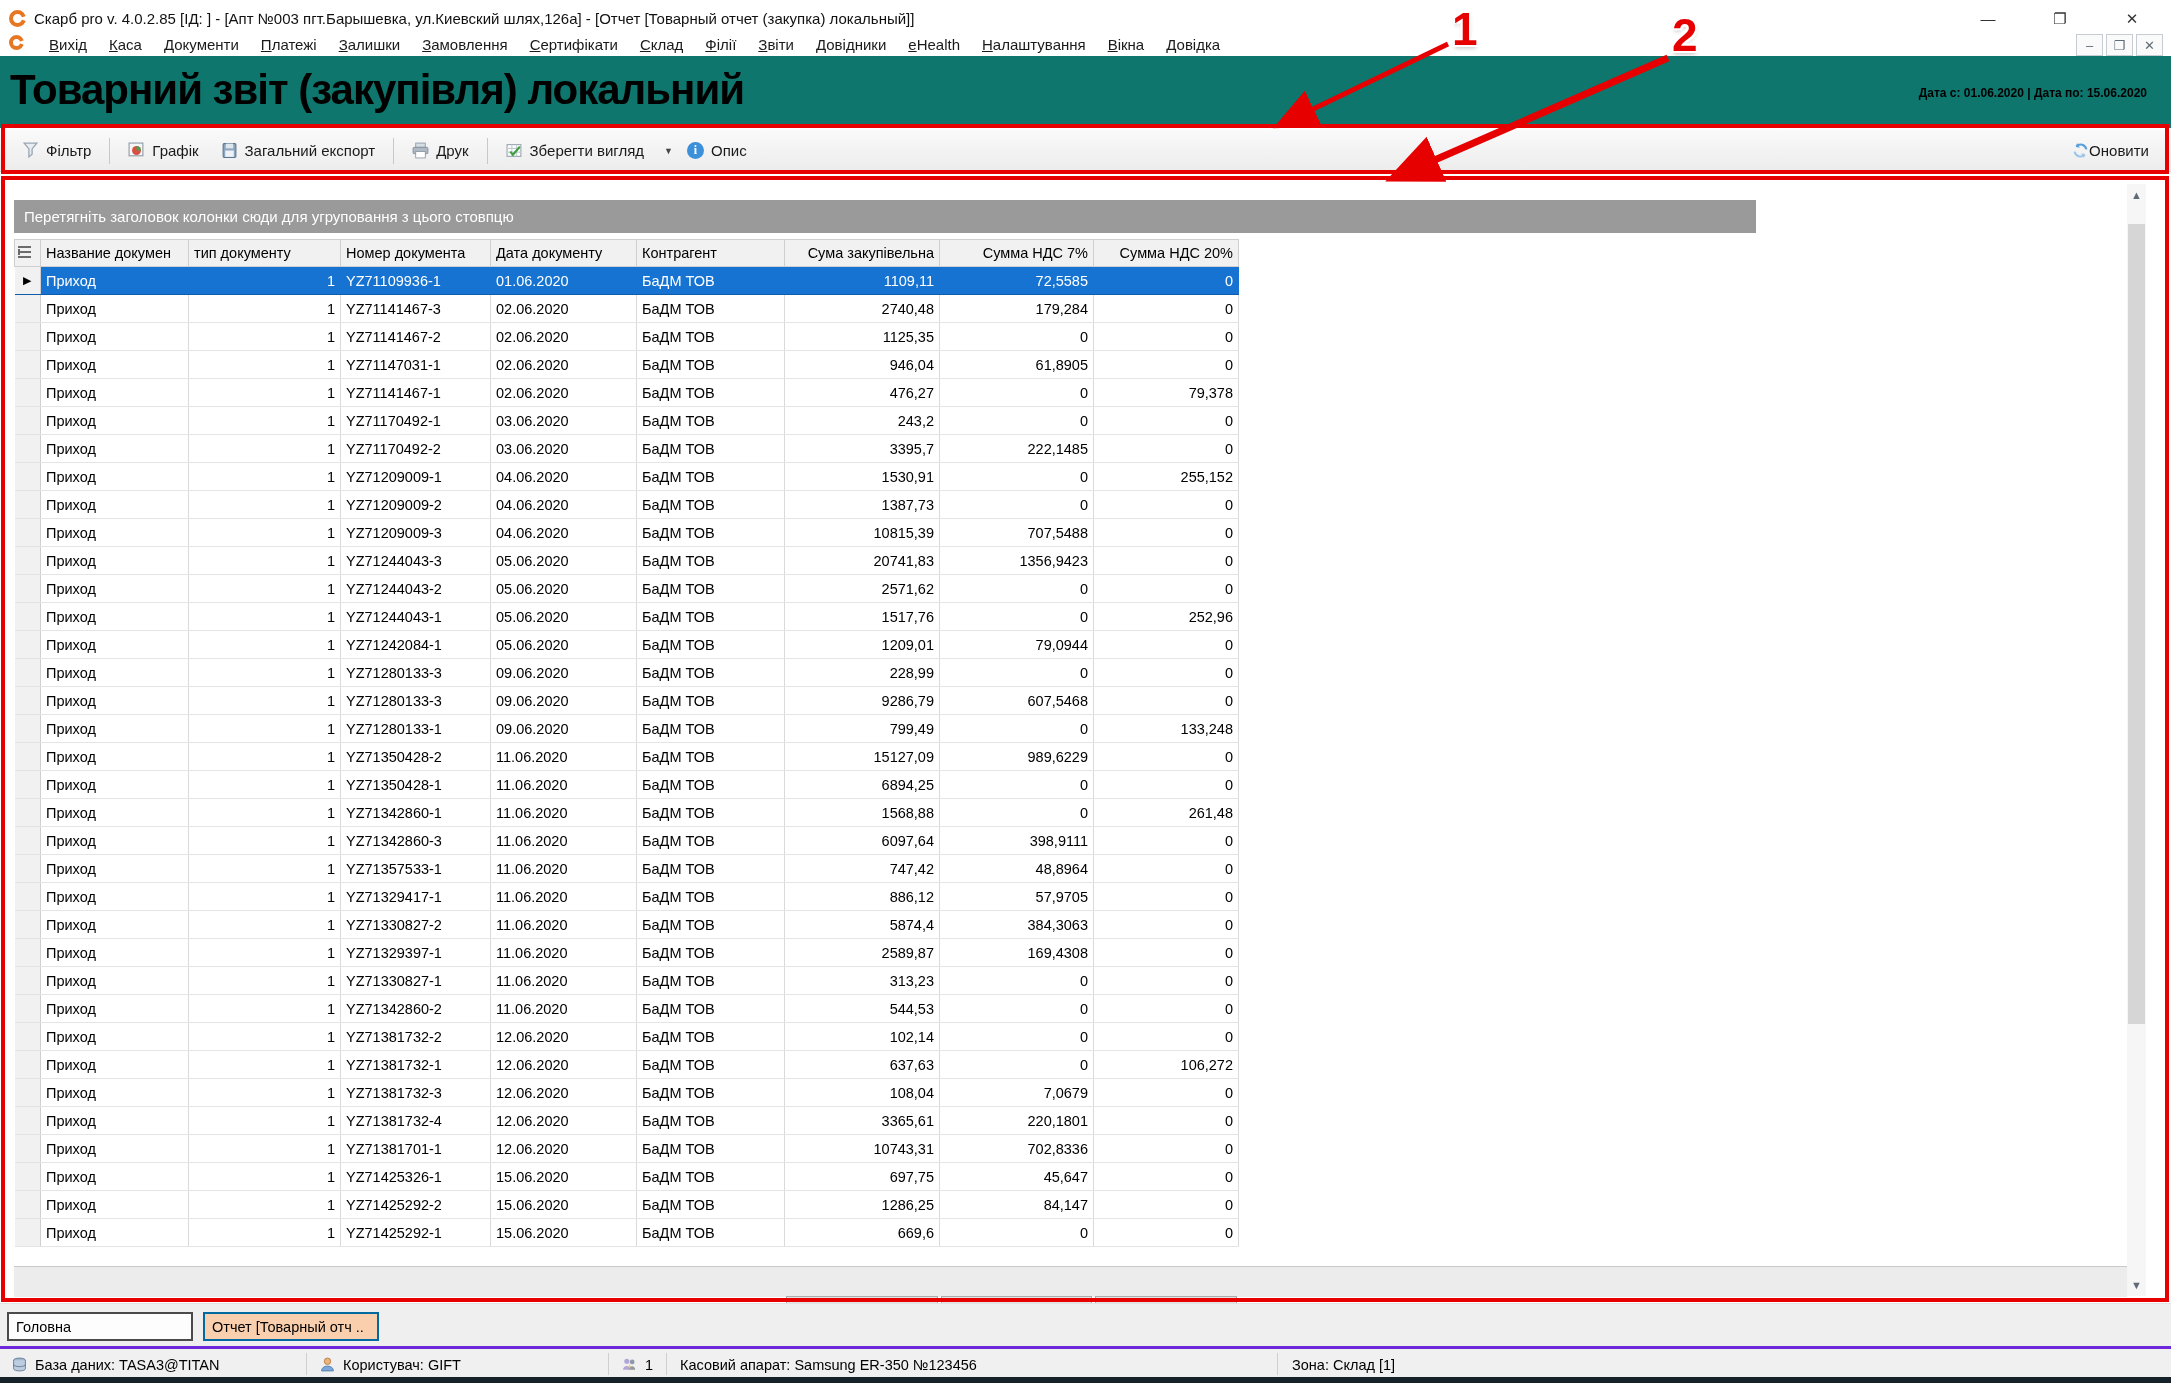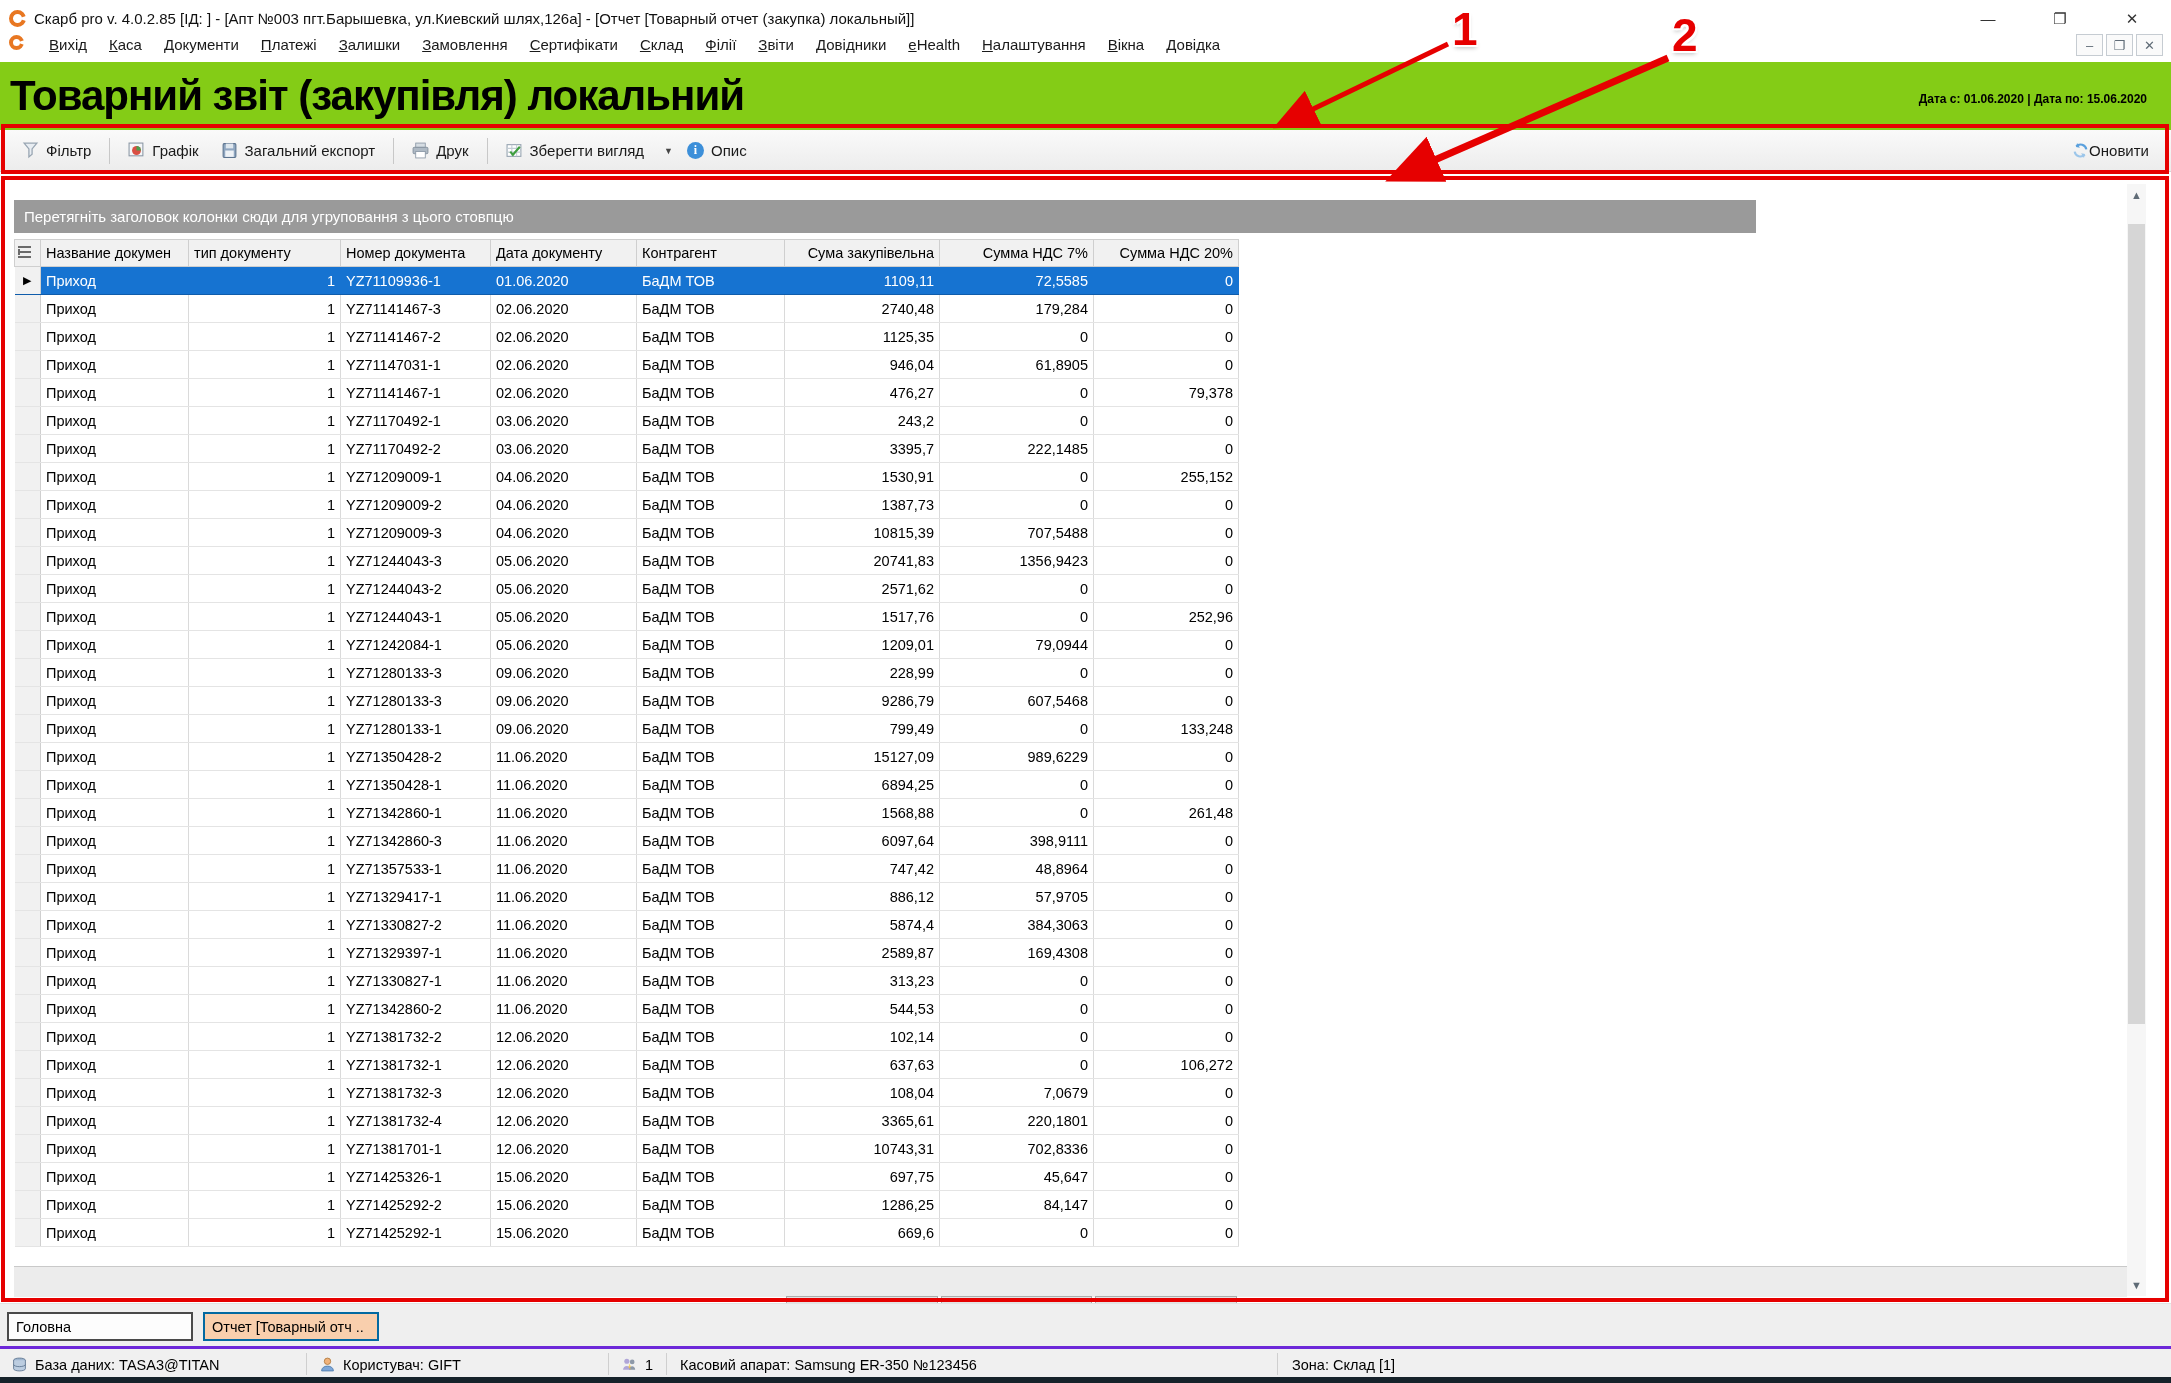--- a/index.html
+++ b/index.html
@@ -19,21 +19,21 @@
   .menubar .app-logo2 { position:absolute; left:9px; top:5px; width:15px; height:15px; border:4px solid #e87722; border-radius:50%;
               clip-path: polygon(0 0, 100% 0, 100% 35%, 55% 50%, 100% 65%, 100% 100%, 0 100%); }
   .menu-items { position:absolute; left:38px; top:0; height:28px; display:flex; align-items:center; }
   .menu-item { padding:0 11px; font-size:15px; color:#1a1a1a; white-space:nowrap; }
   .menu-item u { text-decoration:underline; }
   .mdi-btns { position:absolute; right:8px; top:4px; display:flex; gap:3px; }
   .mdi-btn { width:27px; height:22px; background:#fafafa; border:1px solid #c6ccd2; color:#5f6b76; font-size:13px;
              display:flex; align-items:center; justify-content:center; }
 
   
-  .report-header { position:absolute; left:0; top:62px; width:100%; height:72px; background:#84cc16;text-align:right; }
+  .report-header { position:absolute; left:0; top:56px; width:100%; height:72px; background:#0f766e;text-align:right; }
   .report-title { position:absolute; left:10px; top:10px; font-size:42px; font-weight:bold; color:#000; letter-spacing:-1px; }
   .report-dates { position:absolute; right:24px; top:30px; font-size:12px; font-weight:bold; color:#000; }
 
   
   .toolbar { position:absolute; left:0; top:130px; width:100%; height:42px;
              background:linear-gradient(#fafafa,#ececec); border-bottom:1px solid #d6d6d6; display:flex; align-items:center; }
   .tb-left { display:flex; align-items:center; margin-left:14px; gap:6px; }
   .tb-btn { display:flex; align-items:center; gap:7px; padding:6px 8px; font-size:15px; color:#1a1a1a; white-space:nowrap; }
   .tb-sep { width:1px; height:26px; background:#c8c8c8; margin:0 4px; }
   .tb-caret { font-size:9px; color:#444; margin-left:6px; }

